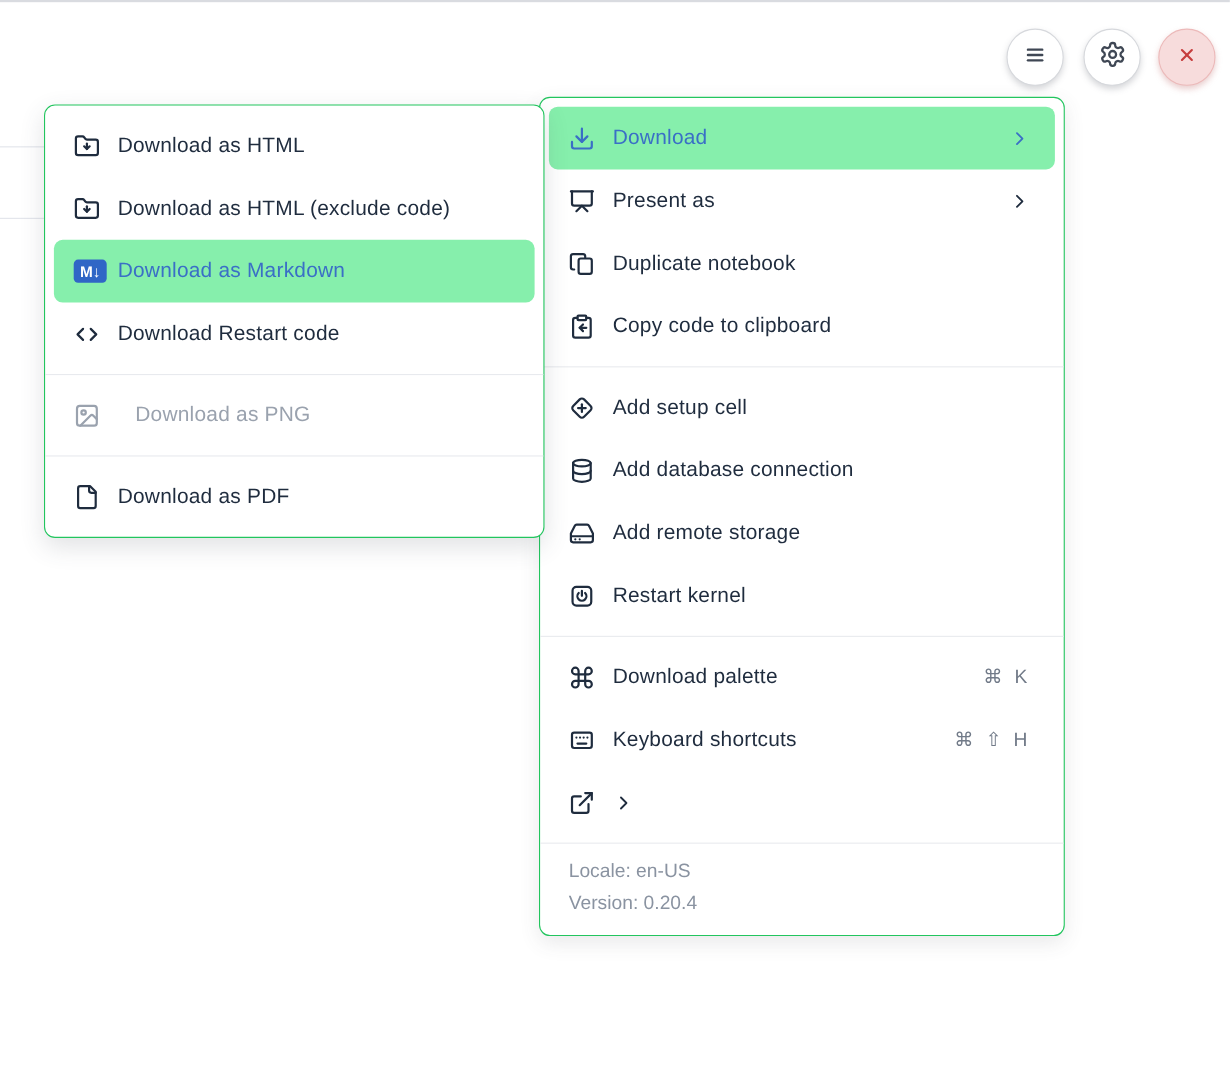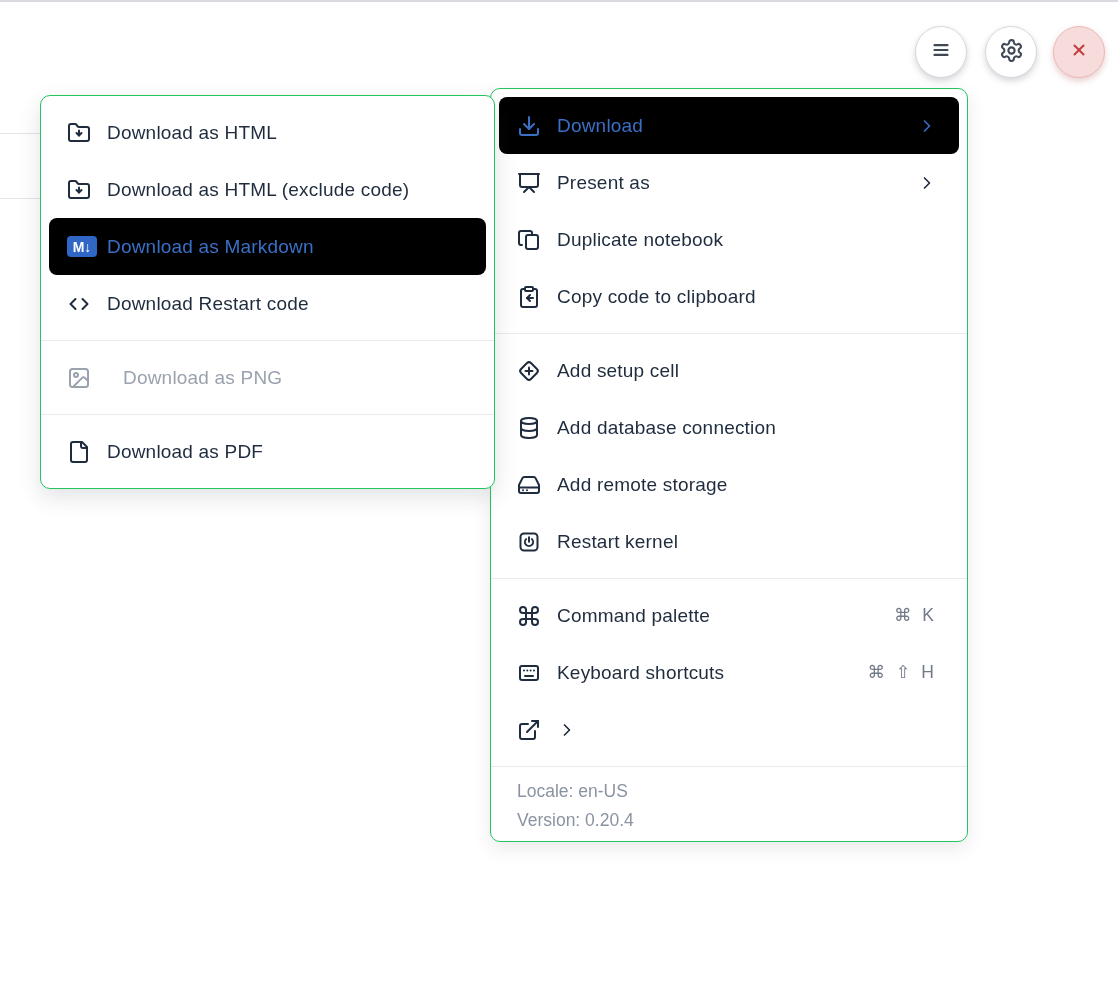--- a/index.html
+++ b/index.html
@@ -42,34 +42,34 @@
 
   .row {
     display:flex; align-items:center; height:57px; margin:0 8px;
     padding:0 22px 0 18px; border-radius:8px; font-size:19px; cursor:pointer;
     color:#1f2c3e;
   }
   .row .icon { width:24px; height:24px; margin-right:16px; flex:none;
     display:flex; align-items:center; justify-content:center; }
   .row .icon svg { display:block; }
   .row .label { flex:1; white-space:nowrap; letter-spacing:.2px; }
-  .row.highlight { background:#000000; color:#3a6fc6; }
+  .row.highlight { background:#86efac; color:#3a6fc6; }
   .row.disabled { color:#9aa2ae; cursor:default;gap:16px; }
 
   .chev { width:20px; height:20px; flex:none; display:flex; align-items:center; justify-content:center; }
   .shortcut { flex:none; color:#717a88; font-size:17.5px; letter-spacing:3px; white-space:nowrap; }
 
   .md-badge {
     width:30px; height:21px; border-radius:4px; background:#3066c6; color:#ffffff;
     font-size:14px; font-weight:bold; display:flex; align-items:center; justify-content:center;
     letter-spacing:0;
   }
   .row .icon.wide { width:30px; margin-right:10px; }
 
-  .menu-footer { padding:10px 26px 6px; color:#8a93a1; font-size:17.5px; line-height:29px; }
+  .menu-footer { padding:10px 26px 15px; color:#8a93a1; font-size:17.5px; line-height:29px; }
   .menu-footer div { white-space:nowrap; }
 
   svg.stroke-ic { fill:none; stroke:currentColor; stroke-width:2; stroke-linecap:round; stroke-linejoin:round; }
 </style>
 </head>
 <body>
 
 <div class="top-line"></div>
 <div class="stub-line" id="stub-1"></div>
 <div class="stub-line" id="stub-2"></div>
@@ -210,21 +210,21 @@
 
   <div class="divider"></div>
 
   <div class="group">
     <div class="row">
       <span class="icon">
         <svg class="stroke-ic" width="24" height="24" viewBox="0 0 24 24">
           <path d="M15 6v12a3 3 0 1 0 3-3H6a3 3 0 1 0 3 3V6a3 3 0 1 0-3 3h12a3 3 0 1 0-3-3"></path>
         </svg>
       </span>
-      <span class="label">Command palette</span>
+      <span class="label">Download palette</span>
       <span class="shortcut">⌘ K</span>
     </div>
 
     <div class="row">
       <span class="icon">
         <svg class="stroke-ic" width="24" height="24" viewBox="0 0 24 24" stroke-width="1.8">
           <rect x="3" y="5" width="18" height="14" rx="2"></rect>
           <path d="M7 9.5h.01"></path>
             <path d="M10.3 9.5h.01"></path>
             <path d="M13.6 9.5h.01"></path>

